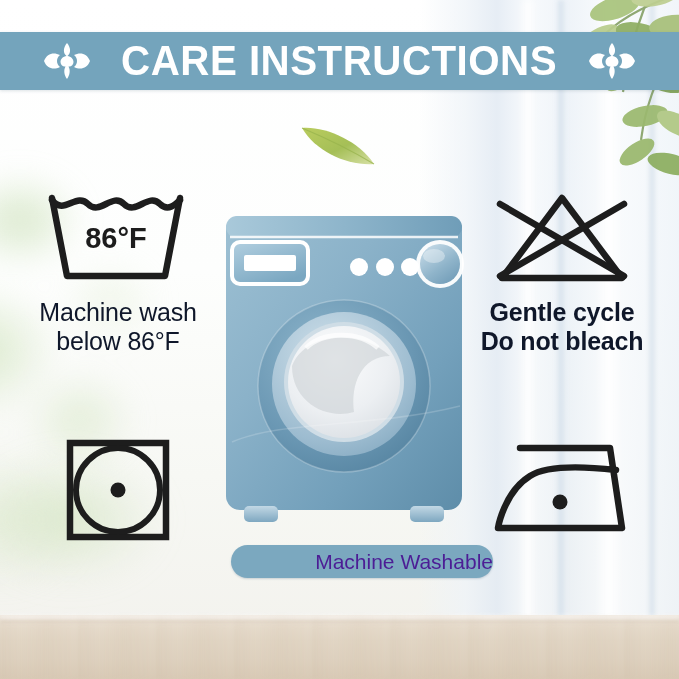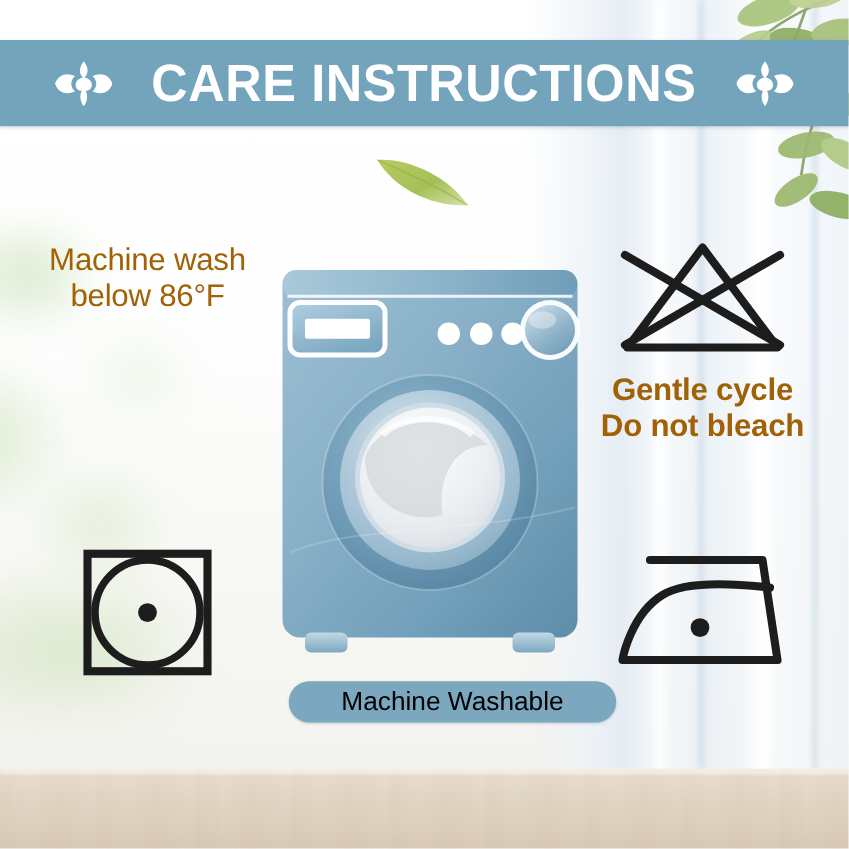--- a/index.html
+++ b/index.html
@@ -109,21 +109,21 @@
   
   .plant { position: absolute; right: -6px; top: -16px; width: 190px; height: 200px; }
   .plant svg { display: block; }
   .floating-leaf { position: absolute; left: 296px; top: 118px; width: 86px; height: 52px; }
 
   
   .banner {
     position: absolute;
     left: 0; right: 0;
     top: 32px;
-    height: 69px;
+    height: 58px;
     background: #74a4bc;
     display: flex;
     align-items: center;
     justify-content: center;
     gap: 22px;
     box-shadow: 0 1px 3px rgba(60,90,110,0.18);
     text-align: center;
   }
   .banner-title {
     color: #ffffff;
@@ -151,46 +151,46 @@
   .sym-glyph {
     height: 104px;
     display: flex;
     align-items: center;
     justify-content: center;
   }
   .sym-label {
     margin-top: 6px;
     font-size: 25px;
     line-height: 1.16;
-    color: #a16207;
+    color: #0f172a;
     white-space: pre-line;
     letter-spacing: -0.2px;
   }
 
   
   .machine {
     position: absolute;
     left: 222px;
     top: 206px;
     width: 244px;
     height: 330px;
   }
   .badge {
     position: absolute;
     left: 231px;
     top: 545px;
     width: 262px;
     height: 33px;
     border-radius: 17px;
     background: #7ba8bf;
-    color: #000000;
+    color: #4c1d95;
     font-size: 21px;
     display: flex;
     align-items: center;
-    justify-content: center;
+    justify-content: flex-end;
     box-shadow: 0 1px 2px rgba(70,105,130,0.25);
   }
 </style>
 </head>
 <body>
 
 <div id="infographic">
 
   <div class="bg-base"></div>
   <div class="bg-green-left"></div>
@@ -258,20 +258,33 @@
         <g fill="#ffffff">
           <path d="M23 2 C27 7, 27 12, 23.5 15 C27 15.5, 29.5 18, 29.5 21 C29.5 24, 27 26, 24.5 25.5 C26.5 29, 26 34, 23 38 C20 34, 19.5 29, 21.5 25.5 C19 26, 16.5 24, 16.5 21 C16.5 18, 19 15.5, 22.5 15 C19 12, 19 7, 23 2 Z"></path>
           <path d="M16 14 C10 11, 3 12, 0 20 C3 28, 10 29, 16 26 C12 23, 12 17, 16 14 Z"></path>
           <path d="M30 14 C36 11, 43 12, 46 20 C43 28, 36 29, 30 26 C34 23, 34 17, 30 14 Z"></path>
         </g>
       </svg>
     </span>
   </div>
 
   <div class="sym sym-tl">
+    <div class="sym-glyph">
+      <svg width="152" height="100" viewBox="0 0 152 100" xmlns="http://www.w3.org/2000/svg">
+        <path d="M8 8 L12 14
+                 C22 26, 34 4, 46 14
+                 C58 24, 70 4, 82 14
+                 C94 24, 106 4, 118 14
+                 C128 22, 136 12, 140 8
+                 L132 8 L118 86 L30 86 L16 8 Z" fill="none" stroke="#1d1d1d" stroke-width="0"></path>
+        <path d="M10 8 L25 86 L123 86 L138 8" fill="none" stroke="#1d1d1d" stroke-width="6.5" stroke-linejoin="round" stroke-linecap="round"></path>
+        <path d="M10 10 C22 26, 34 2, 46 14 C58 26, 70 2, 82 14 C94 26, 106 2, 118 14 C126 22, 134 14, 138 10" fill="none" stroke="#1d1d1d" stroke-width="6.5" stroke-linejoin="round" stroke-linecap="round"></path>
+        <text x="74" y="58" text-anchor="middle" font-family="'Liberation Sans', sans-serif" font-size="29" font-weight="bold" fill="#1d1d1d">86°F</text>
+      </svg>
+    </div>
     <div class="sym-label">Machine wash
 below 86°F</div>
   </div>
 
   <div class="sym sym-tr">
     <div class="sym-glyph">
       <svg width="152" height="100" viewBox="0 0 152 100" xmlns="http://www.w3.org/2000/svg">
         <path d="M76 8 L136 88 L16 88 Z" fill="none" stroke="#1d1d1d" stroke-width="6.5" stroke-linejoin="round"></path>
         <path d="M14 14 L138 86" stroke="#1d1d1d" stroke-width="6.5" stroke-linecap="round"></path>
         <path d="M138 14 L14 86" stroke="#1d1d1d" stroke-width="6.5" stroke-linecap="round"></path>

